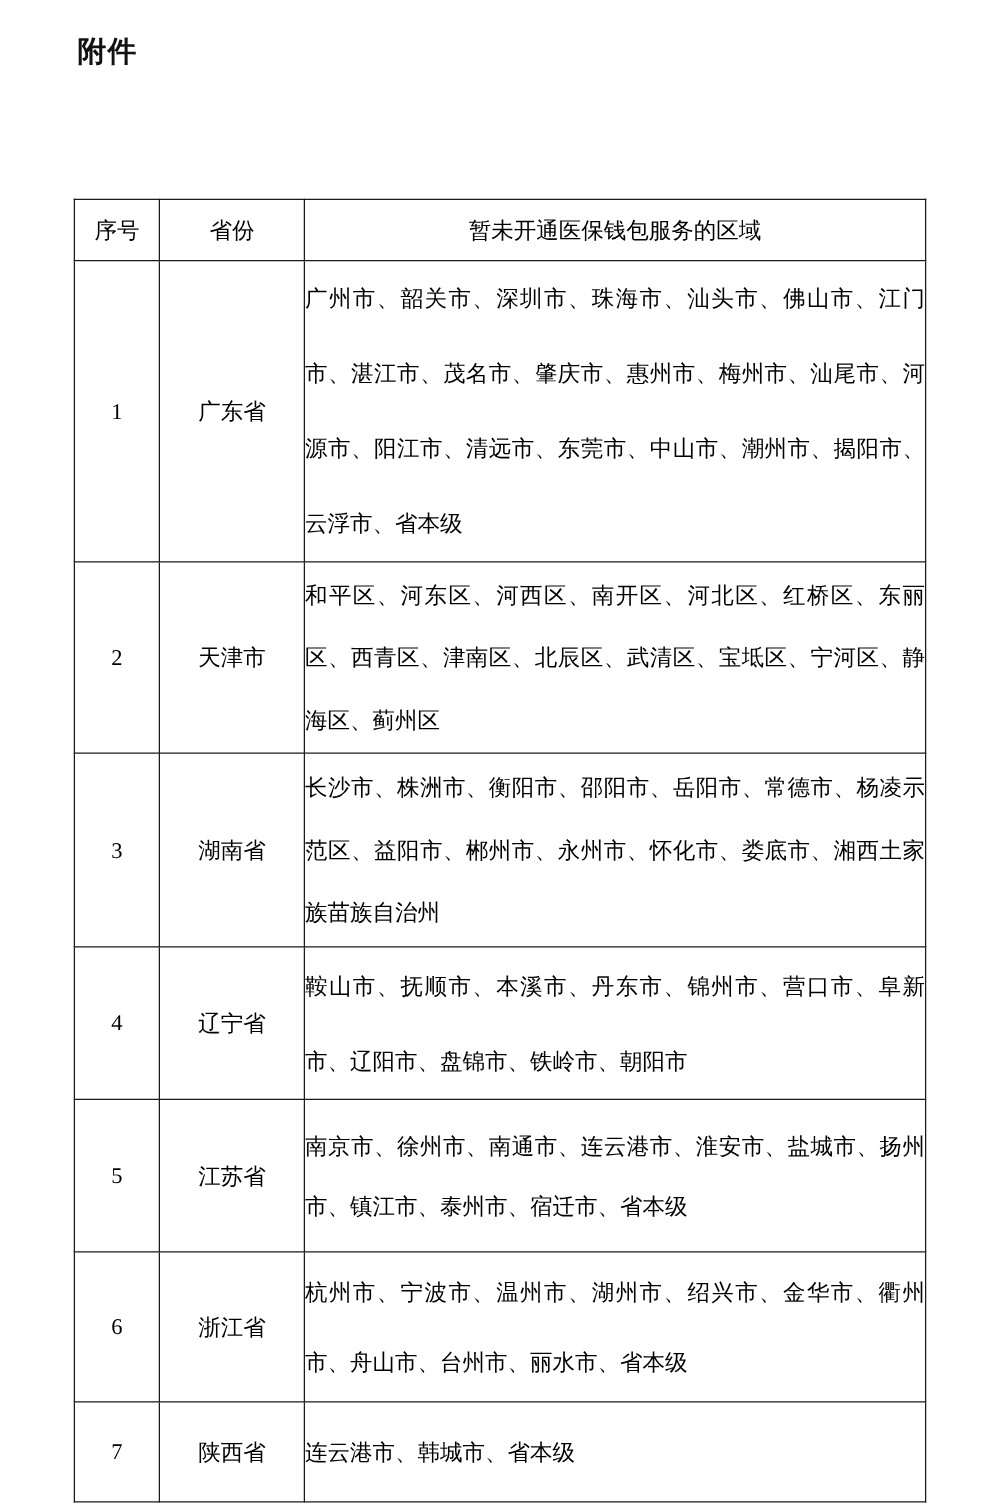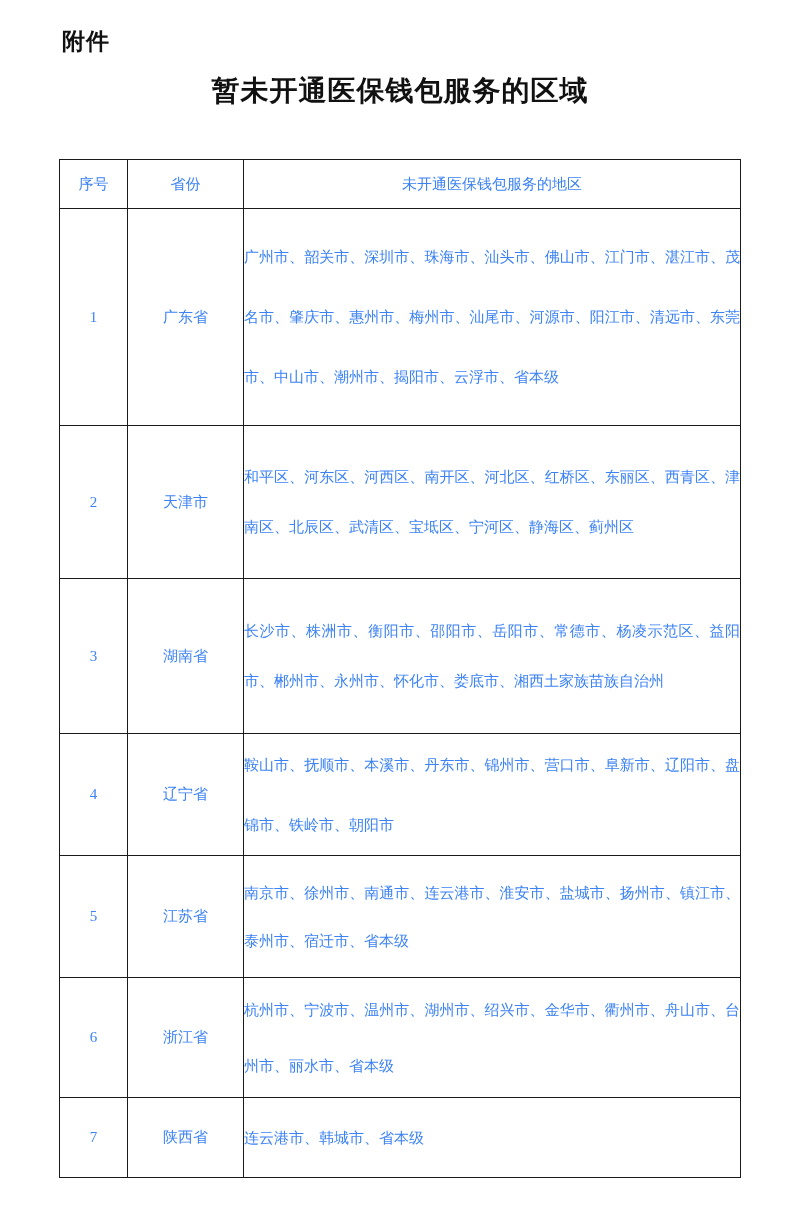--- a/index.html
+++ b/index.html
@@ -43,23 +43,23 @@
     border-collapse: collapse;
     table-layout: fixed;
     border: 1.5px solid #1a1a1a;
   }
   table.regions col.c-no   { width: 68px; }
   table.regions col.c-prov { width: 116px; }
   table.regions col.c-reg  { width: 497px; }
   table.regions th,
   table.regions td {
     border: 1px solid #1a1a1a;
-    font-size: 15px;
+    font-size: 18px;
     font-weight: normal;
-    color: #3b82f6;
+    color: #000000;
     padding: 0;
     vertical-align: middle;
     overflow: hidden;
   }
   tr.hdr { height: 49px; }
   tr.hdr th { text-align: center; }
   td.no, td.prov { text-align: center; }
   td.reg {
     text-align: justify;
     text-align-last: left;
@@ -73,33 +73,32 @@
   tr.r6 { height: 120px; } tr.r6 td.reg { line-height: 56px; }
   tr.r7 { height: 80px;  } tr.r7 td.reg { line-height: 40px; }
 </style>
 </head>
 <body>
 
 <div class="page">
 
   <div class="attachment">附件</div>
 
-  <h1 class="doc-title">暂未开通医保钱包服务的区域</h1>
 
   <table class="regions">
     <colgroup>
       <col class="c-no">
       <col class="c-prov">
       <col class="c-reg">
     </colgroup>
     <thead>
       <tr class="hdr">
         <th>序号</th>
         <th>省份</th>
-        <th>未开通医保钱包服务的地区</th>
+        <th>暂未开通医保钱包服务的区域</th>
       </tr>
     </thead>
     <tbody>
       <tr class="r1">
         <td class="no">1</td>
         <td class="prov">广东省</td>
         <td class="reg">广州市、韶关市、深圳市、珠海市、汕头市、佛山市、江门市、湛江市、茂名市、肇庆市、惠州市、梅州市、汕尾市、河源市、阳江市、清远市、东莞市、中山市、潮州市、揭阳市、云浮市、省本级</td>
       </tr>
       <tr class="r2">
         <td class="no">2</td>

